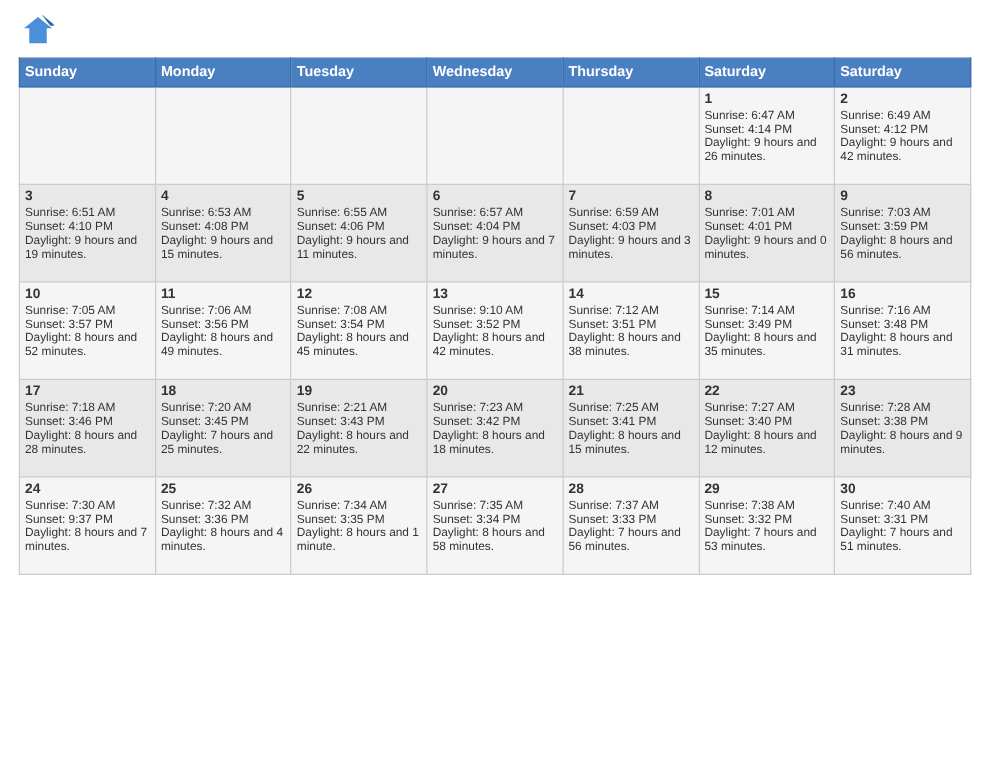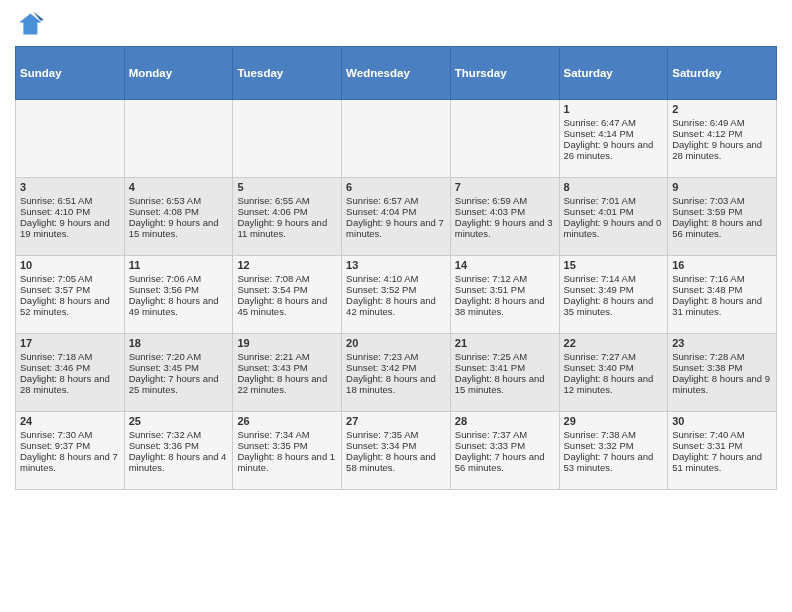--- a/index.html
+++ b/index.html
@@ -53,21 +53,21 @@
     }
     table {
       width: 100%;
       border-collapse: collapse;
       table-layout: fixed;
     }
     thead tr th {
       background-color: #4a7fc1;
       color: #fff;
       font-size: 11.5px;
-      padding: 20px 4px;
+      padding: 5px 4px;
       text-align: left;
       font-weight: bold;
       border: 1px solid #3a6aaa;
     }
     tbody tr td {
       vertical-align: top;
       border: 1px solid #ccc;
       padding: 3px 4px;
       font-size: 9.5px;
       color: #333;
@@ -132,21 +132,21 @@
           <td>
             <span class="day-number">1</span>
             <div>Sunrise: 6:47 AM</div>
             <div>Sunset: 4:14 PM</div>
             <div>Daylight: 9 hours and 26 minutes.</div>
           </td>
           <td>
             <span class="day-number">2</span>
             <div>Sunrise: 6:49 AM</div>
             <div>Sunset: 4:12 PM</div>
-            <div>Daylight: 9 hours and 28 minutes.</div>
+            <div>Daylight: 9 hours and 42 minutes.</div>
           </td>
         </tr>
         <tr>
           <td>
             <span class="day-number">3</span>
             <div>Sunrise: 6:51 AM</div>
             <div>Sunset: 4:10 PM</div>
             <div>Daylight: 9 hours and 19 minutes.</div>
           </td>
           <td>
@@ -200,21 +200,21 @@
             <div>Daylight: 8 hours and 49 minutes.</div>
           </td>
           <td>
             <span class="day-number">12</span>
             <div>Sunrise: 7:08 AM</div>
             <div>Sunset: 3:54 PM</div>
             <div>Daylight: 8 hours and 45 minutes.</div>
           </td>
           <td>
             <span class="day-number">13</span>
-            <div>Sunrise: 4:10 AM</div>
+            <div>Sunrise: 9:10 AM</div>
             <div>Sunset: 3:52 PM</div>
             <div>Daylight: 8 hours and 42 minutes.</div>
           </td>
           <td>
             <span class="day-number">14</span>
             <div>Sunrise: 7:12 AM</div>
             <div>Sunset: 3:51 PM</div>
             <div>Daylight: 8 hours and 38 minutes.</div>
           </td>
           <td>

